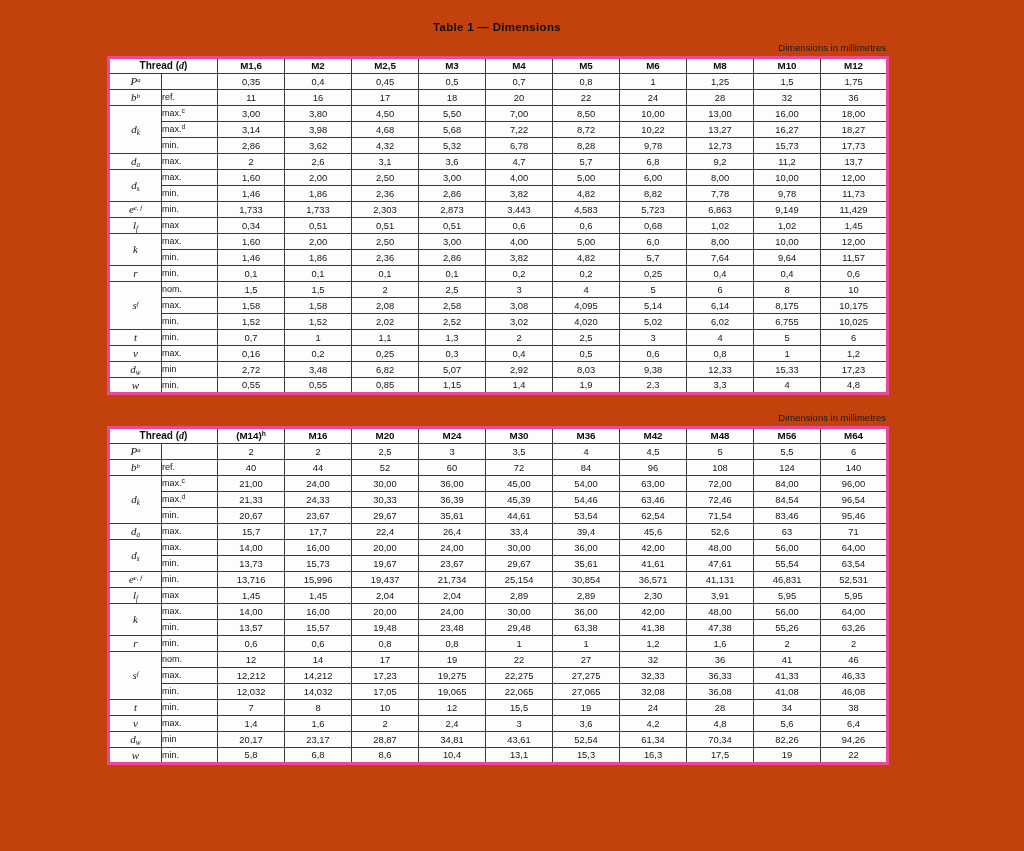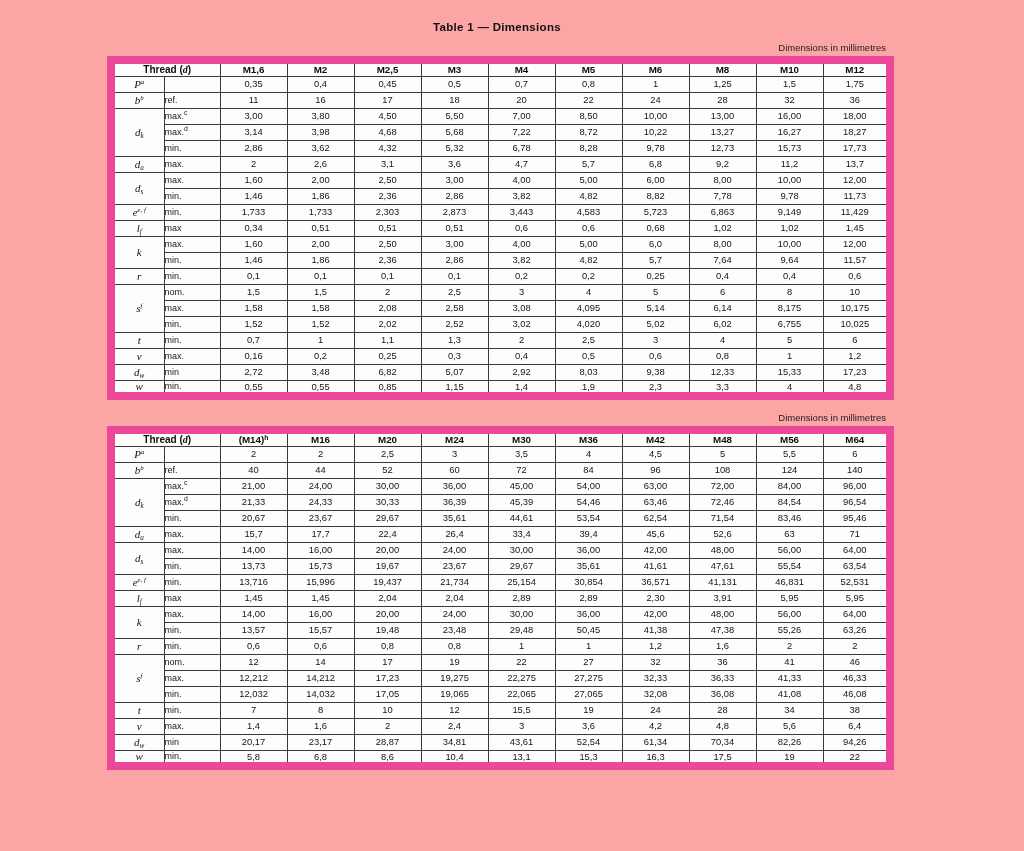--- a/index.html
+++ b/index.html
@@ -6,21 +6,21 @@
   html,body { width:1024px; height:851px; }
   body {
     background:#ffffff;
     font-family:"Liberation Sans", sans-serif;
     color:#161616;
     position:relative;
     overflow:hidden;
   }
   .page {
     position:absolute; inset:0;
-    background:#fca5a5;
+    background:#c2410c;
   }
   .doc-title {
     position:absolute;
     top:21px; left:0; width:994px;
     text-align:center;
     font-size:11.5px;
     font-weight:bold;
     letter-spacing:.3px;
     color:#101010;
   }
@@ -31,21 +31,21 @@
     text-align:right;
     font-size:9.5px;
     color:#1d1d1d;
     padding-right:1px;
     margin-bottom:3px;
   }
   table.dim {
     border-collapse:collapse;
     table-layout:fixed;
     width:779px;
-    border:8px solid #ec4899;
+    border:3px solid #ec4899;
     background:#fdfdfc;
   }
   table.dim th, table.dim td {
     border:1px solid #3a3a3a;
     height:16px;
     padding:0;
     line-height:1;
     vertical-align:middle;
     white-space:nowrap;
     overflow:hidden;
@@ -588,21 +588,21 @@
             <td class="val">56,00</td>
             <td class="val">64,00</td>
           </tr>
           <tr>
             <td class="qual">min.</td>
             <td class="val">13,57</td>
             <td class="val">15,57</td>
             <td class="val">19,48</td>
             <td class="val">23,48</td>
             <td class="val">29,48</td>
-            <td class="val">50,45</td>
+            <td class="val">63,38</td>
             <td class="val">41,38</td>
             <td class="val">47,38</td>
             <td class="val">55,26</td>
             <td class="val">63,26</td>
           </tr>
           <tr class="group-start">
             <td class="sym" rowspan="1">r</td>
             <td class="qual">min.</td>
             <td class="val">0,6</td>
             <td class="val">0,6</td>

